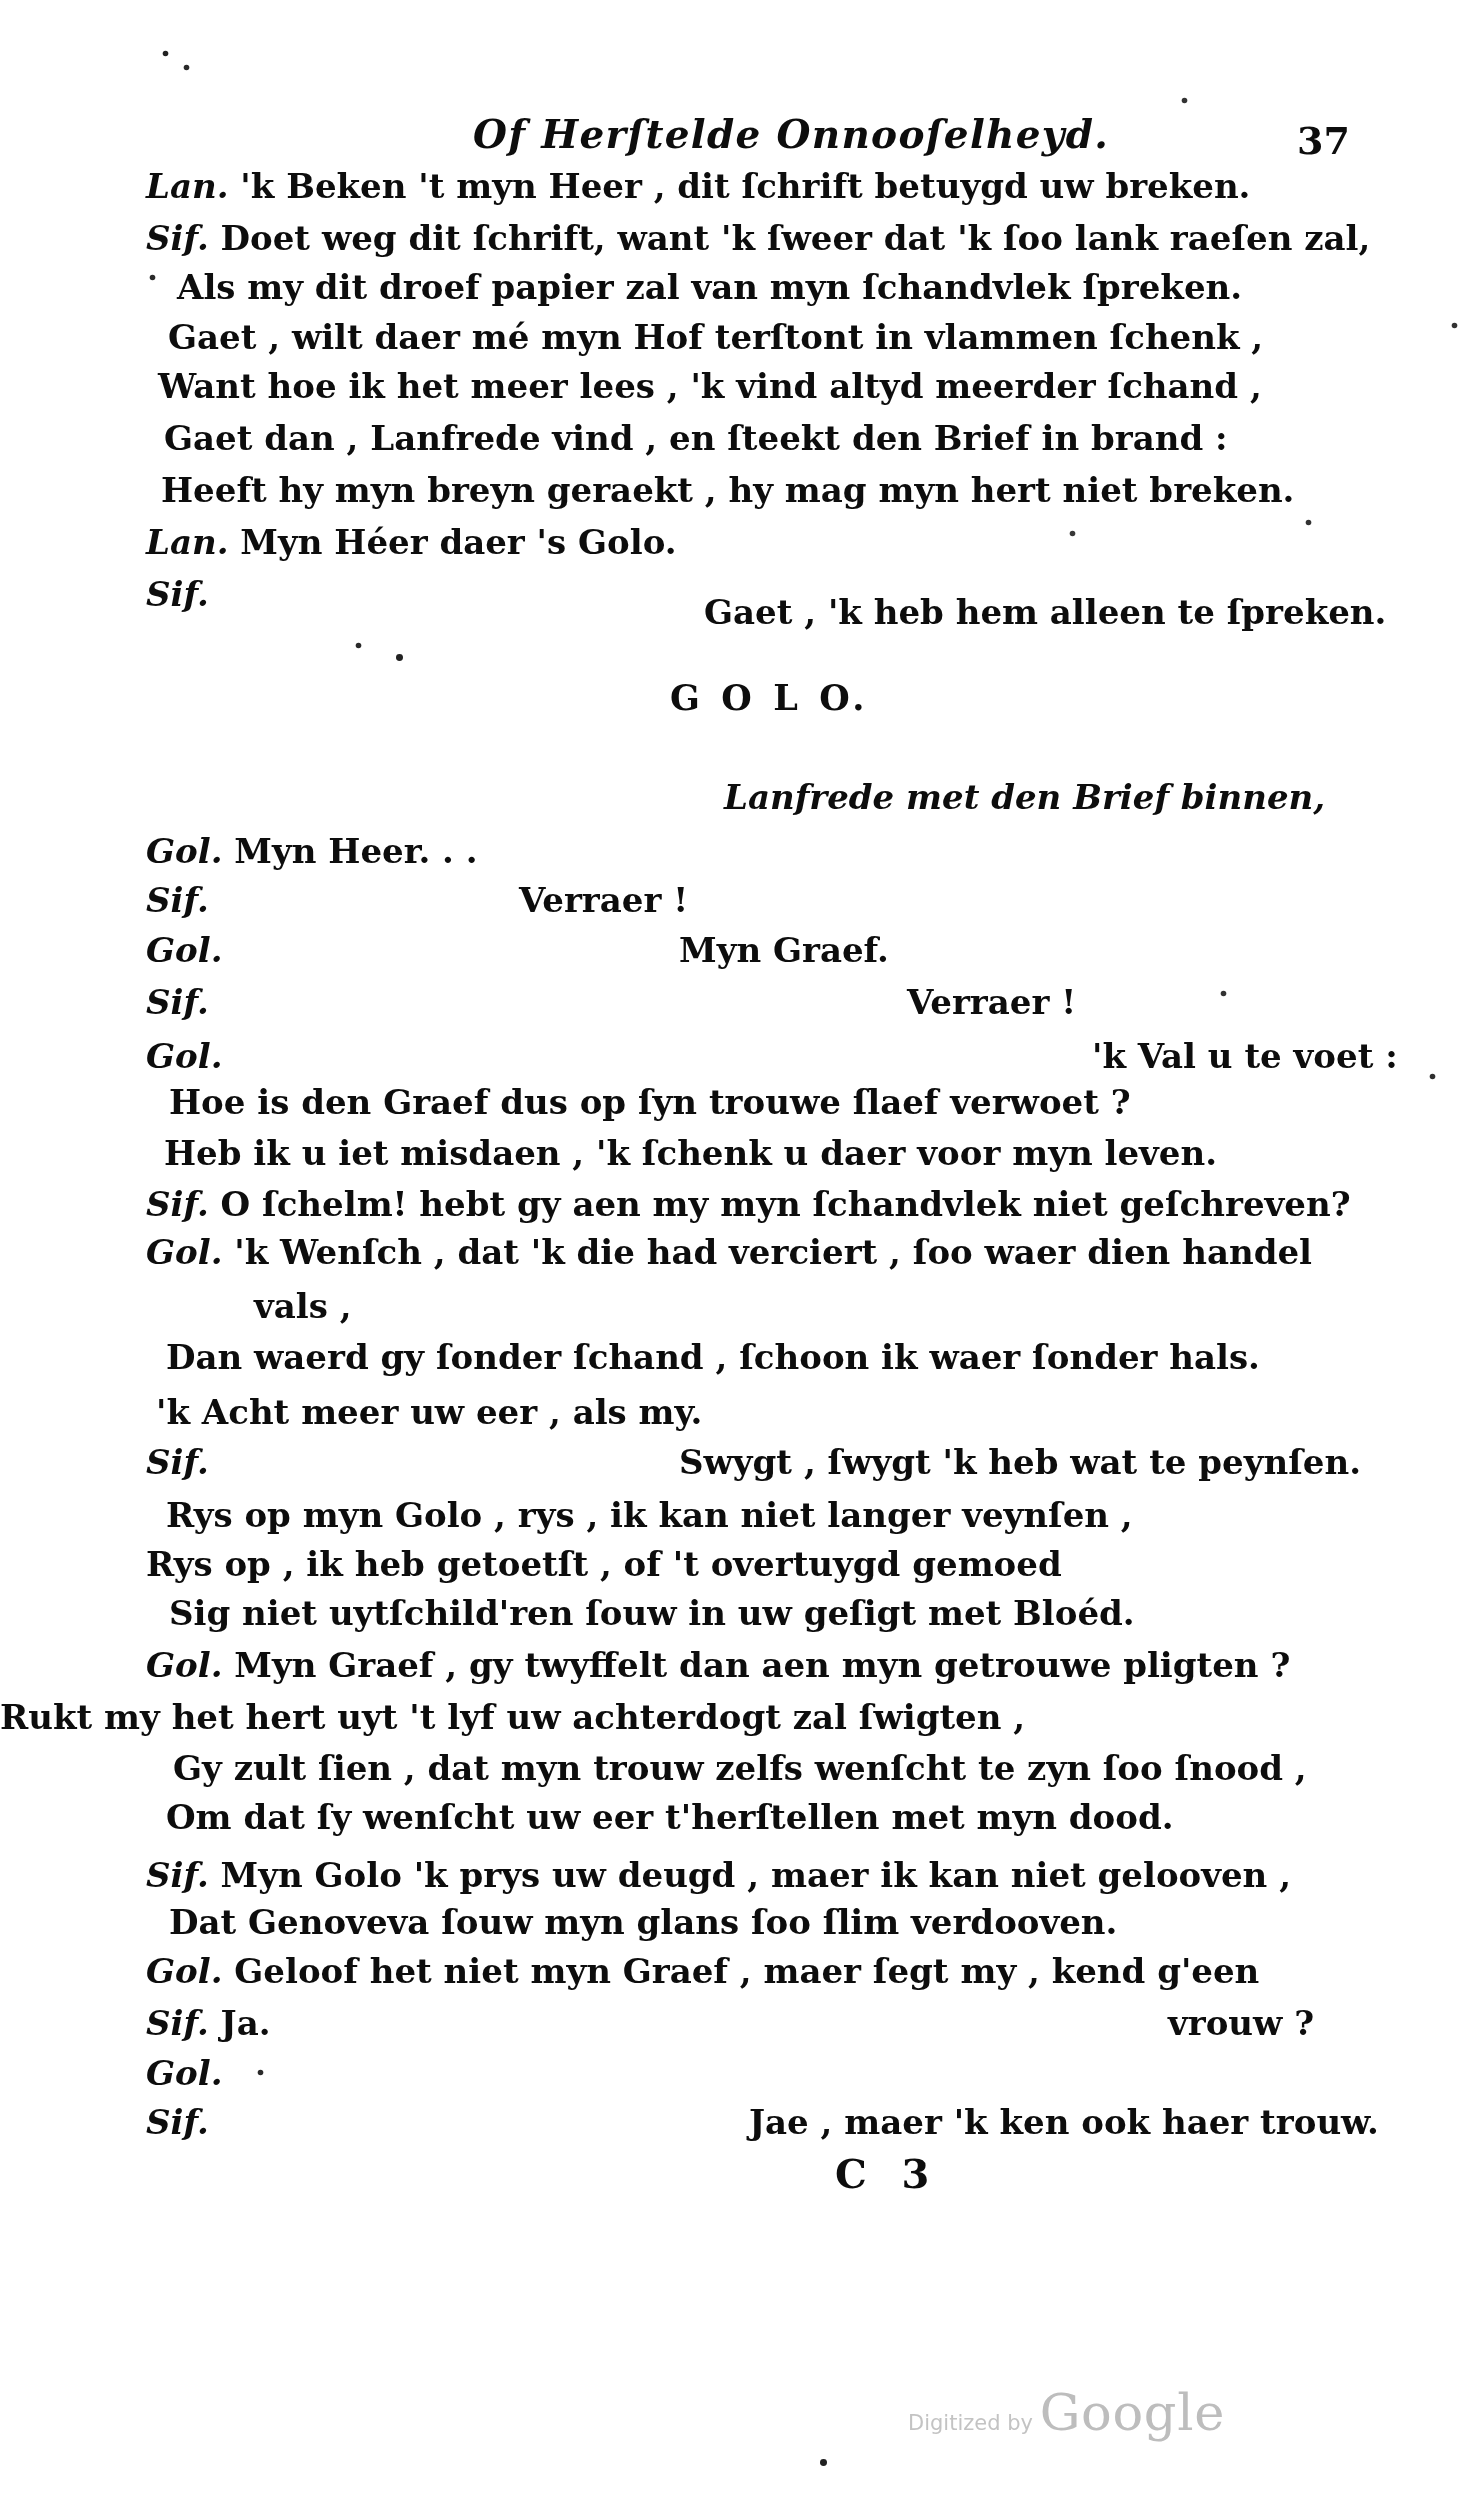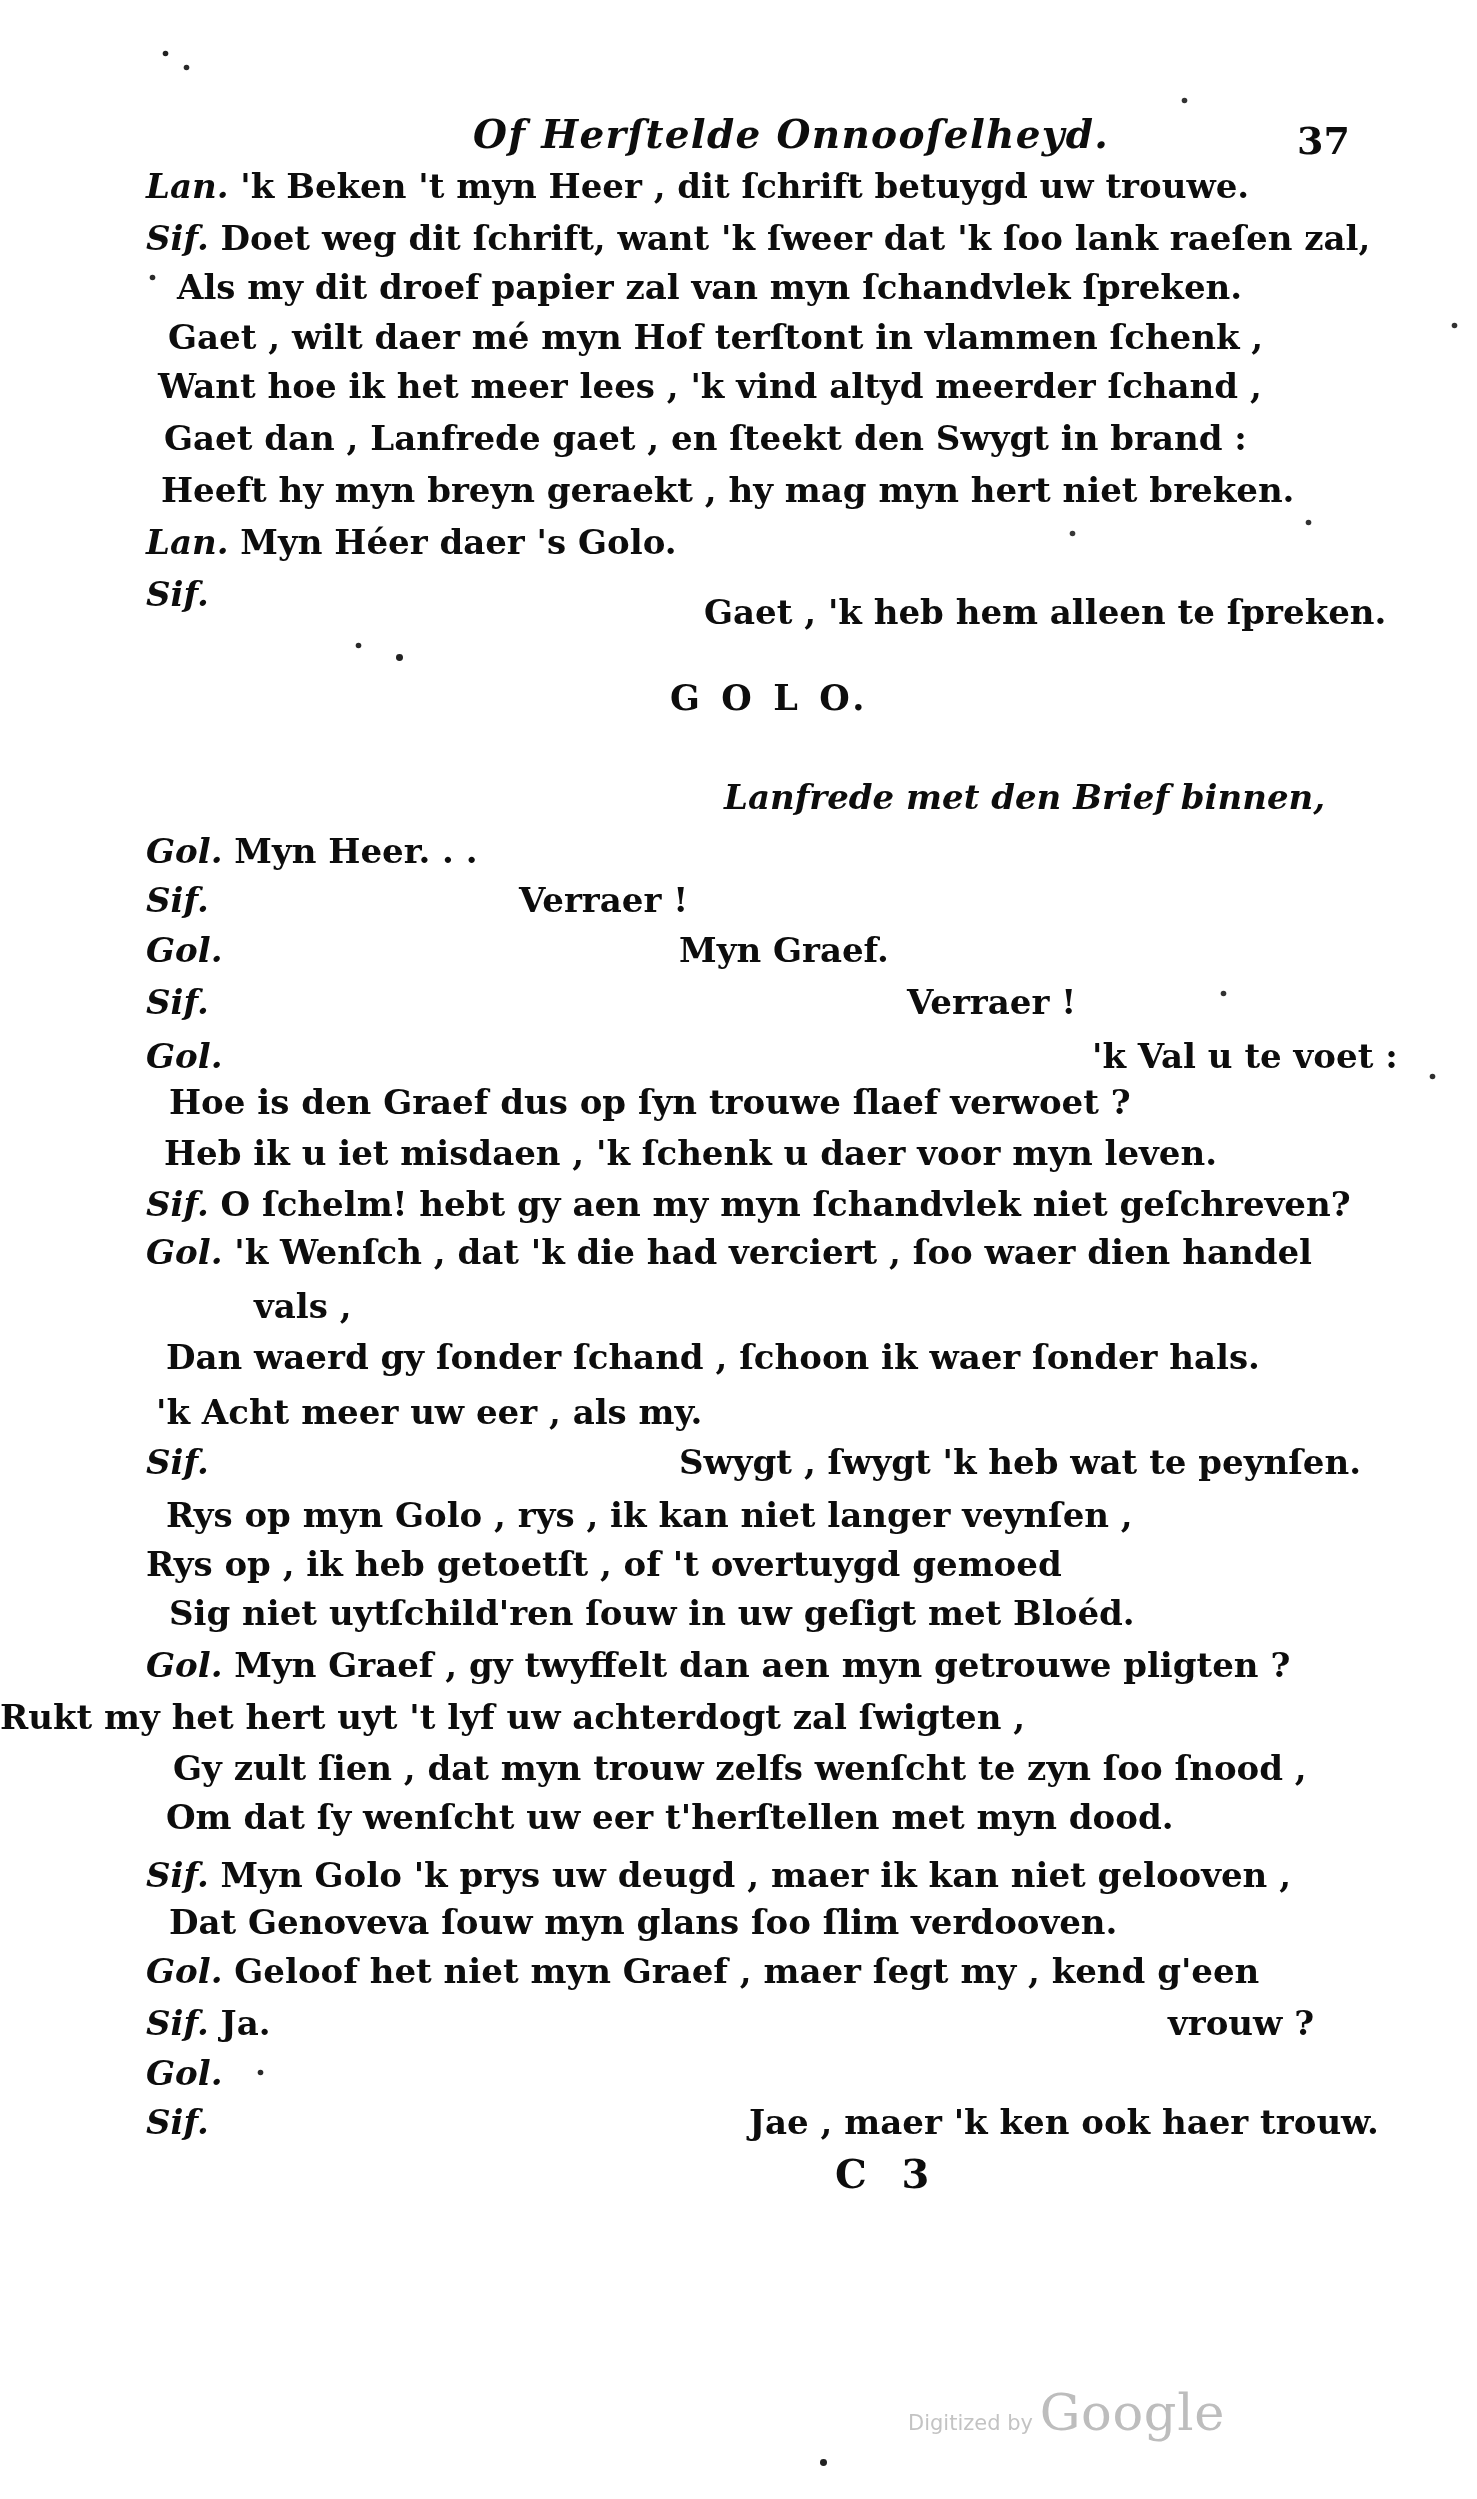--- a/index.html
+++ b/index.html
@@ -48,26 +48,26 @@
 </head>
 <body>
 
 <div class="page">
 
   <div class="header-title">Of Herſtelde Onnooſelheyd.</div>
 
   <div class="page-number">37</div>
 
   <div>
-      <div class="line" style="top: 168px;"><span class="flow" style="padding-left: 146px;"><span class="sp">Lan.</span> <span>'k Beken 't myn Heer , dit ſchrift betuygd uw trouwe.</span></span></div>
+      <div class="line" style="top: 168px;"><span class="flow" style="padding-left: 146px;"><span class="sp">Lan.</span> <span>'k Beken 't myn Heer , dit ſchrift betuygd uw breken.</span></span></div>
       <div class="line" style="top: 220px;"><span class="flow" style="padding-left: 146px;"><span class="sp">Sif.</span> <span>Doet weg dit ſchrift, want 'k ſweer dat 'k ſoo lank raeſen zal,</span></span></div>
       <div class="line" style="top: 269px;"><span class="flow" style="padding-left: 177px;"><span>Als my dit droef papier zal van myn ſchandvlek ſpreken.</span></span></div>
       <div class="line" style="top: 319px;"><span class="flow" style="padding-left: 168px;"><span>Gaet , wilt daer mé myn Hof terſtont in vlammen ſchenk ,</span></span></div>
       <div class="line" style="top: 368px;"><span class="flow" style="padding-left: 158px;"><span>Want hoe ik het meer lees , 'k vind altyd meerder ſchand ,</span></span></div>
-      <div class="line" style="top: 420px;"><span class="flow" style="padding-left: 164px;"><span>Gaet dan , Lanfrede gaet , en ſteekt den Swygt in brand :</span></span></div>
+      <div class="line" style="top: 420px;"><span class="flow" style="padding-left: 164px;"><span>Gaet dan , Lanfrede vind , en ſteekt den Brief in brand :</span></span></div>
       <div class="line" style="top: 472px;"><span class="flow" style="padding-left: 161px;"><span>Heeft hy myn breyn geraekt , hy mag myn hert niet breken.</span></span></div>
       <div class="line" style="top: 524px;"><span class="flow" style="padding-left: 146px;"><span class="sp">Lan.</span> <span>Myn Héer daer 's Golo.</span></span></div>
       <div class="line" style="top: 576px;"><span class="flow" style="padding-left: 146px;"><span class="sp">Sif.</span></span><span class="abs" style="left: 704px; margin-top: 18px;">Gaet , 'k heb hem alleen te ſpreken.</span></div>
       <div class="line" style="top: 833px;"><span class="flow" style="padding-left: 146px;"><span class="sp">Gol.</span> <span>Myn Heer. . .</span></span></div>
       <div class="line" style="top: 882px;"><span class="flow" style="padding-left: 146px;"><span class="sp">Sif.</span></span><span class="abs" style="left: 519px;">Verraer !</span></div>
       <div class="line" style="top: 932px;"><span class="flow" style="padding-left: 146px;"><span class="sp">Gol.</span></span><span class="abs" style="left: 679px;">Myn Graef.</span></div>
       <div class="line" style="top: 984px;"><span class="flow" style="padding-left: 146px;"><span class="sp">Sif.</span></span><span class="abs" style="left: 907px;">Verraer !</span></div>
       <div class="line" style="top: 1038px;"><span class="flow" style="padding-left: 146px;"><span class="sp">Gol.</span></span><span class="abs" style="left: 1092px;">'k Val u te voet :</span></div>
       <div class="line" style="top: 1084px;"><span class="flow" style="padding-left: 169px;"><span>Hoe is den Graef dus op ſyn trouwe ſlaef verwoet ?</span></span></div>
       <div class="line" style="top: 1135px;"><span class="flow" style="padding-left: 164px;"><span>Heb ik u iet misdaen , 'k ſchenk u daer voor myn leven.</span></span></div>

